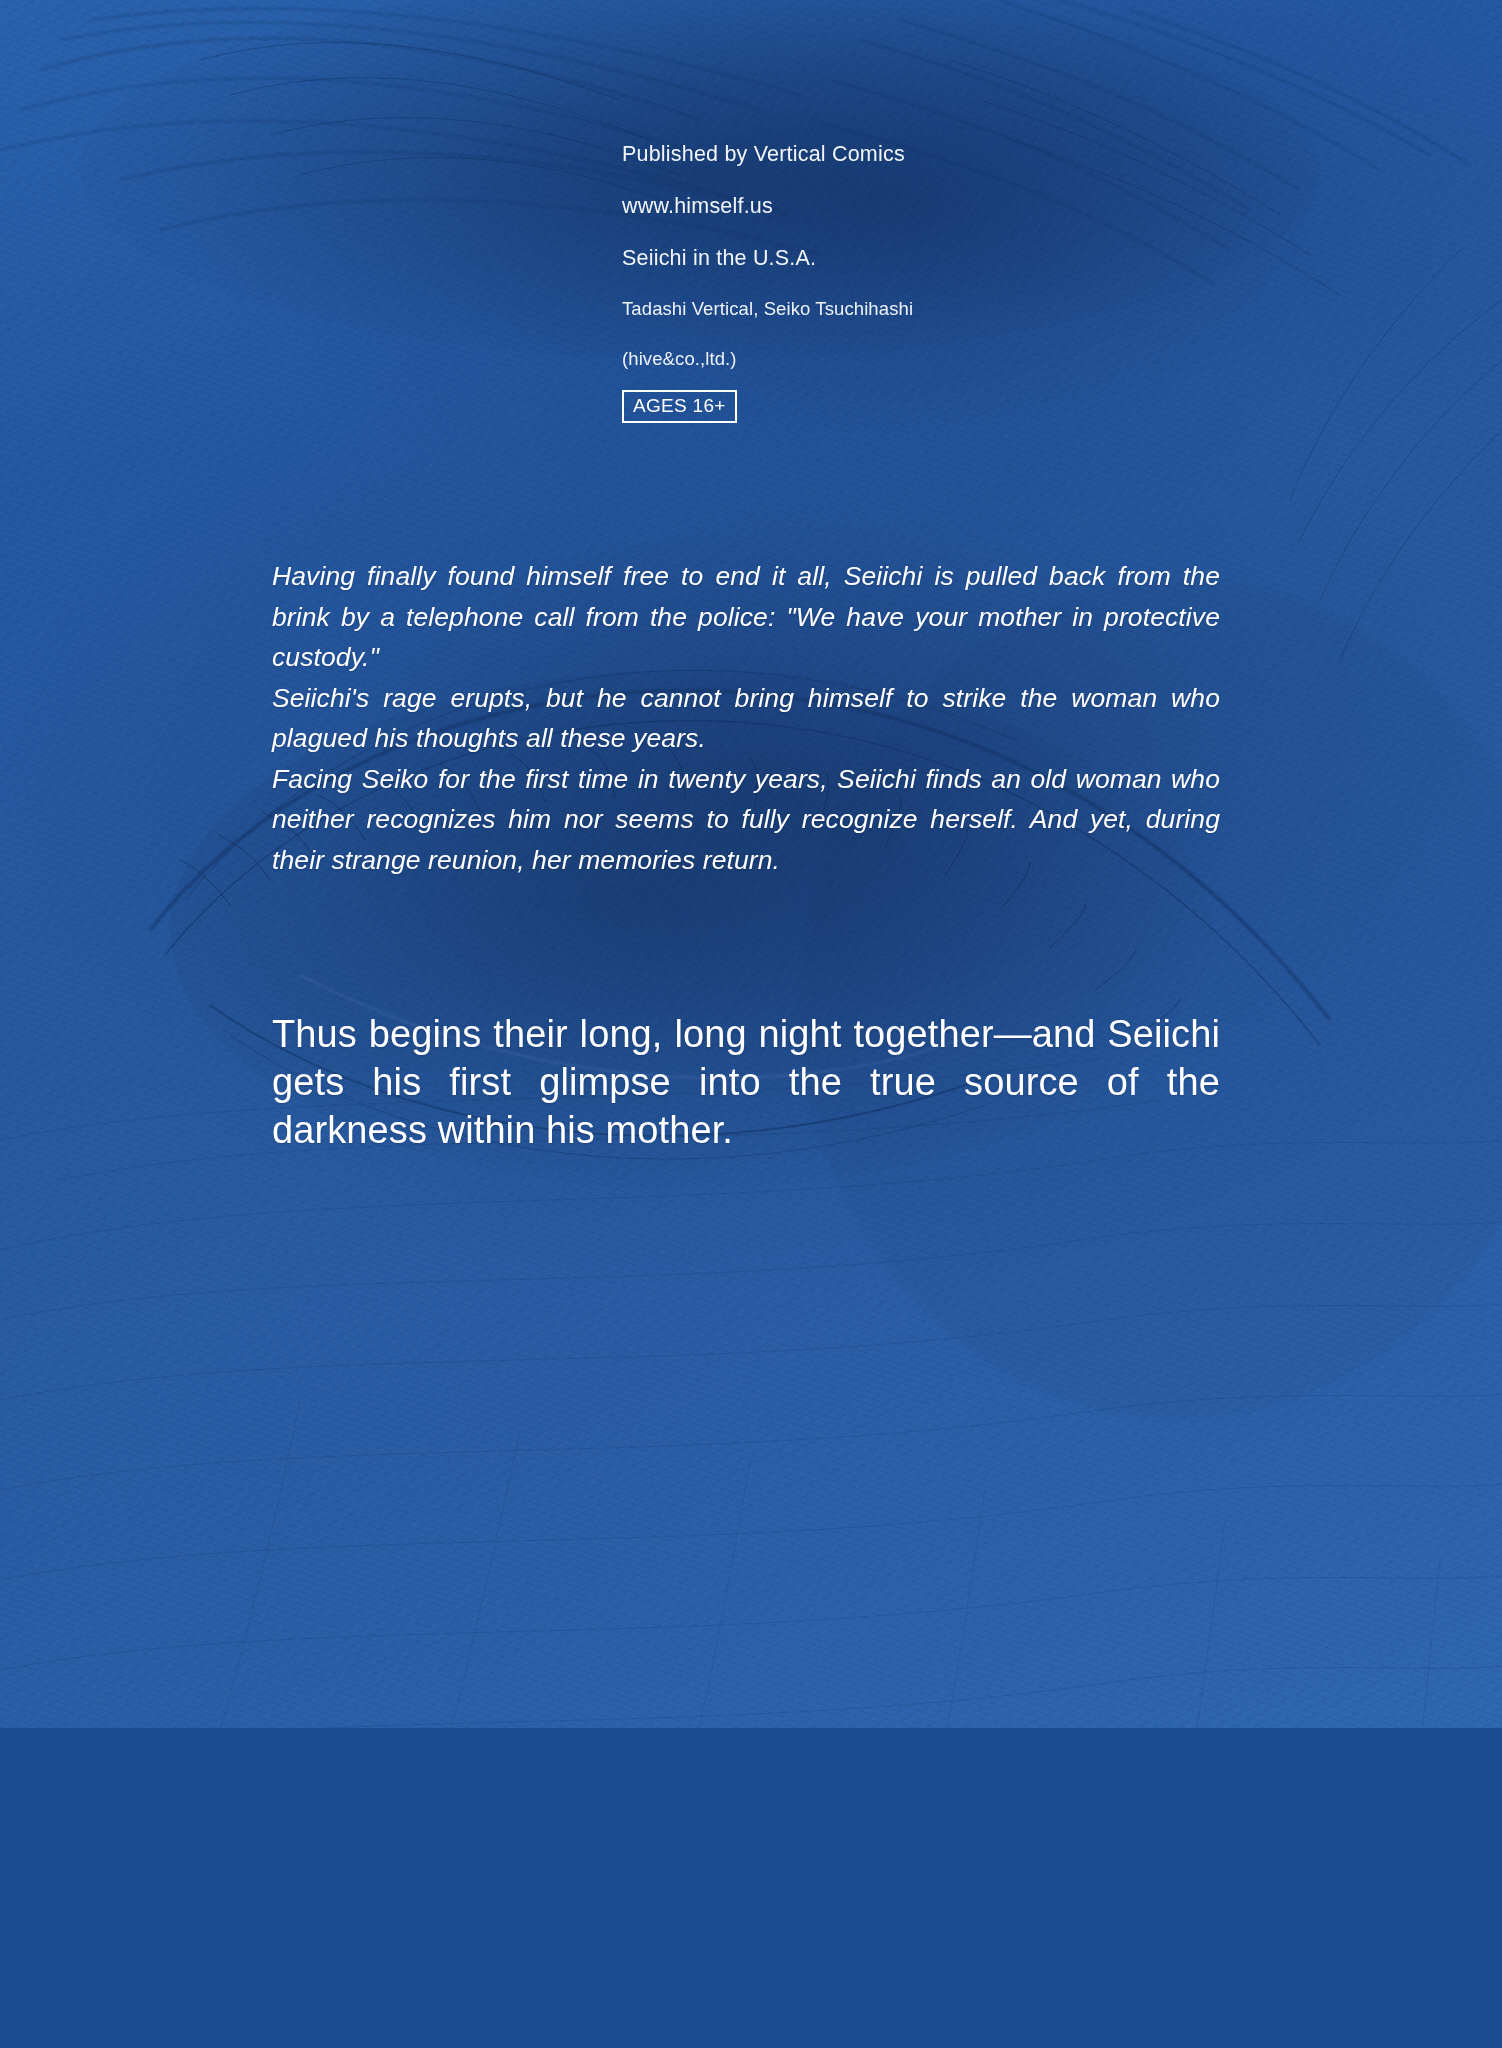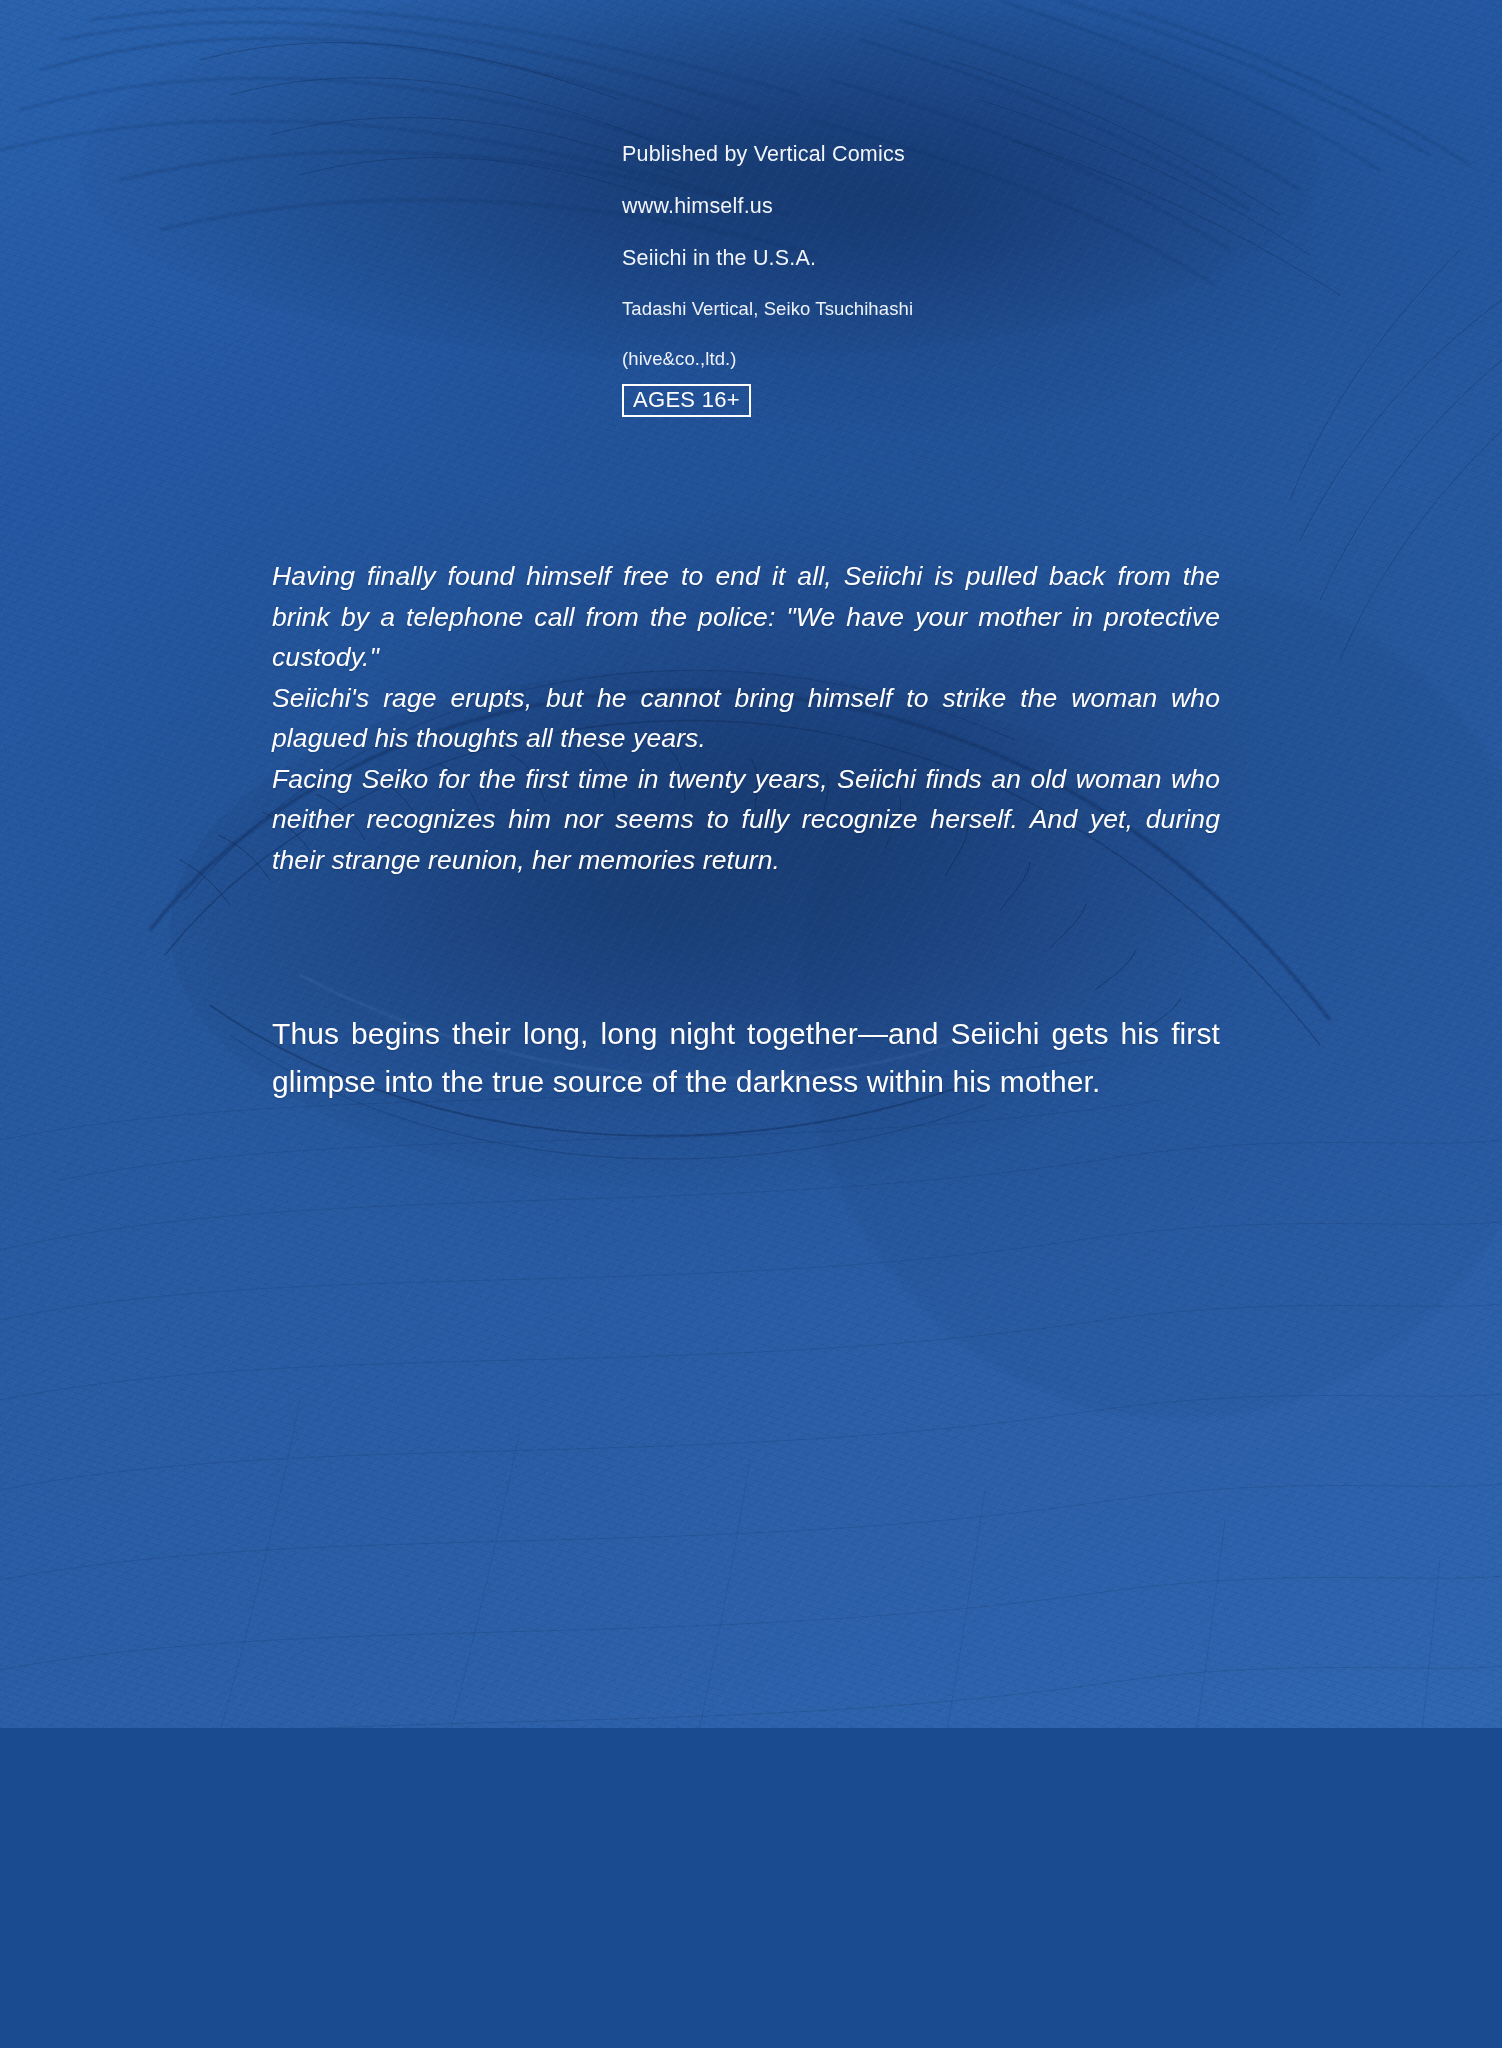--- a/index.html
+++ b/index.html
@@ -81,23 +81,24 @@
     color: #f2f6fb;
   }
   .imprint .line-sm {
     font-size: 18.5px;
     line-height: 50px;
     letter-spacing: .1px;
     color: #eef3fa;
   }
   .ages {
     display: inline-block;
+    margin-top: 6px;
     padding: 4px 9px 5px 9px;
     border: 2px solid #ffffff;
-    font-size: 22px;
+    font-size: 19px;
     line-height: 20px;
     letter-spacing: .3px;
     color: #ffffff;
     text-align: center;
   }
 
   .blurb {
     position: absolute;
     left: 272px;
     top: 556px;
@@ -115,21 +116,21 @@
     text-shadow: 0 1px 2px rgba(10,25,60,0.25);
   }
   .closing {
     position: absolute;
     left: 272px;
     top: 1010px;
     width: 948px;
   }
   .closing p {
     margin: 0;
-    font-size: 30px;
+    font-size: 38px;
     line-height: 48px;
     text-align: justify;
     letter-spacing: .1px;
     color: #ffffff;
     text-shadow: 0 1px 2px rgba(10,25,60,0.25);
   }
 </style>
 </head>
 <body>
 

